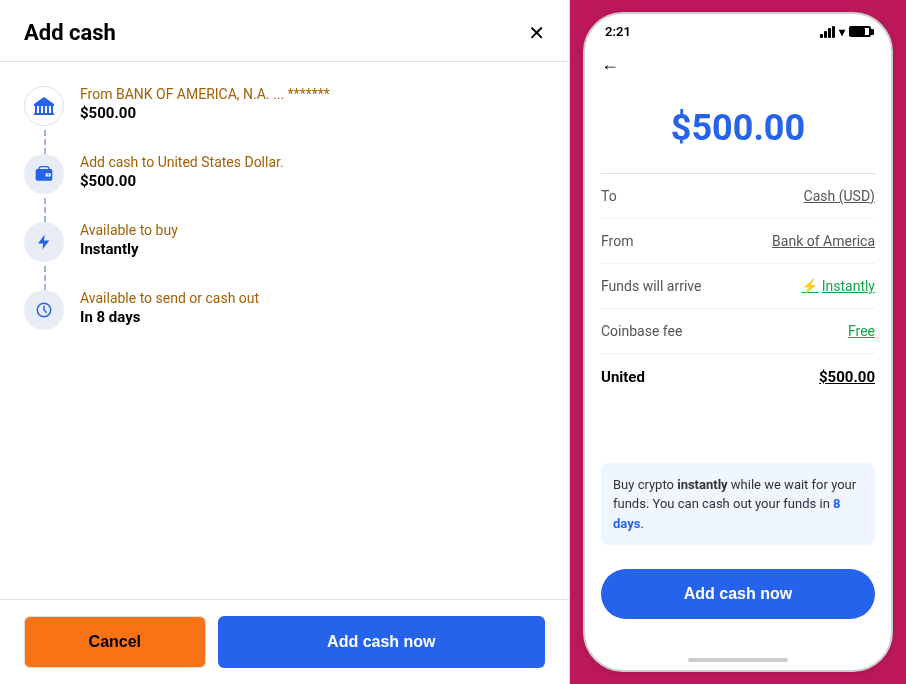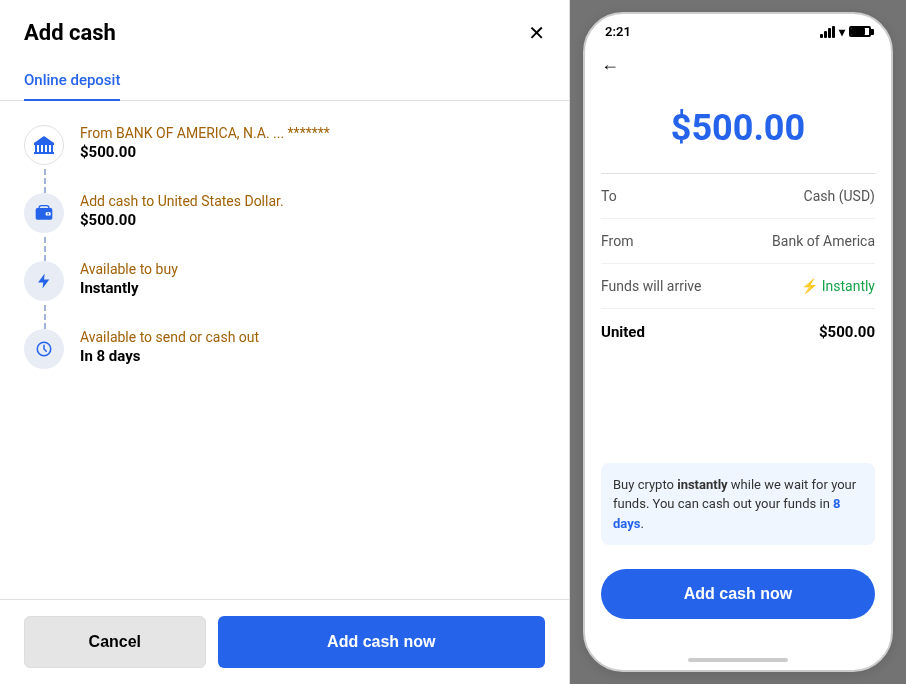--- a/index.html
+++ b/index.html
@@ -147,21 +147,21 @@
     .footer {
       display: flex;
       padding: 16px 24px;
       gap: 12px;
       border-top: 1px solid #e0e0e0;
     }
 
     .cancel-btn {
       flex: 1;
       padding: 16px;
-      background: #e5e5e5;
+      background: #f97316;
       border: 1px solid #ddd;
       border-radius: 6px;
       font-size: 16px;
       font-weight: 600;
       cursor: pointer;
       color: #000;
     }
 
     .add-cash-btn {
       flex: 2;
@@ -172,21 +172,21 @@
       font-size: 16px;
       font-weight: 600;
       cursor: pointer;
       color: #fff;
     }
 
     
     .right-panel {
       width: 336px;
       height: 684px;
-      background: #737373;
+      background: #be185d;
       display: flex;
       align-items: center;
       justify-content: center;
     }
 
     .phone-frame {
       width: 310px;
       height: 660px;
       background: #fff;
       border-radius: 40px;
@@ -314,20 +314,21 @@
     }
 
     .detail-label {
       font-size: 14px;
       color: #555;
     }
 
     .detail-value {
       font-size: 14px;
       color: #555;
+      text-decoration: underline;
     }
 
     .detail-value.green {
       color: #16a34a;
       display: flex;
       align-items: center;
       gap: 3px;
     }
 
     .detail-value.green-text {
@@ -393,21 +394,20 @@
 </head>
 <body>
 
 <div class="left-panel">
   <div class="modal-header">
     <span class="modal-title">Add cash</span>
     <button class="close-btn">✕</button>
   </div>
 
   <div class="tabs">
-    <div class="tab active">Online deposit</div>
   </div>
 
   <div class="content-area">
     <div class="step-list">
 
       <div class="step-item">
         <div class="step-connector"></div>
         <div class="step-icon bank">
           <svg width="24" height="24" viewBox="0 0 24 24" fill="none" xmlns="http://www.w3.org/2000/svg">
             <rect x="2" y="10" width="20" height="2" fill="#2563eb"></rect>
@@ -515,20 +515,24 @@
         <span class="detail-label">From</span>
         <span class="detail-value">Bank of America</span>
       </div>
       <div class="detail-row">
         <span class="detail-label">Funds will arrive</span>
         <span class="detail-value green">
           <span style="color:#16a34a;">⚡</span>
           <span>Instantly</span>
         </span>
       </div>
+      <div class="detail-row">
+        <span class="detail-label">Coinbase fee</span>
+        <span class="detail-value green-text">Free</span>
+      </div>
       <div class="detail-row total">
         <span class="detail-label">United</span>
         <span class="detail-value">$500.00</span>
       </div>
     </div>
 
     <div class="info-box">
       <span>Buy crypto <strong>instantly</strong> while we wait for your funds. You can cash out your funds in <span class="blue-text">8 days</span>.</span>
     </div>
 

